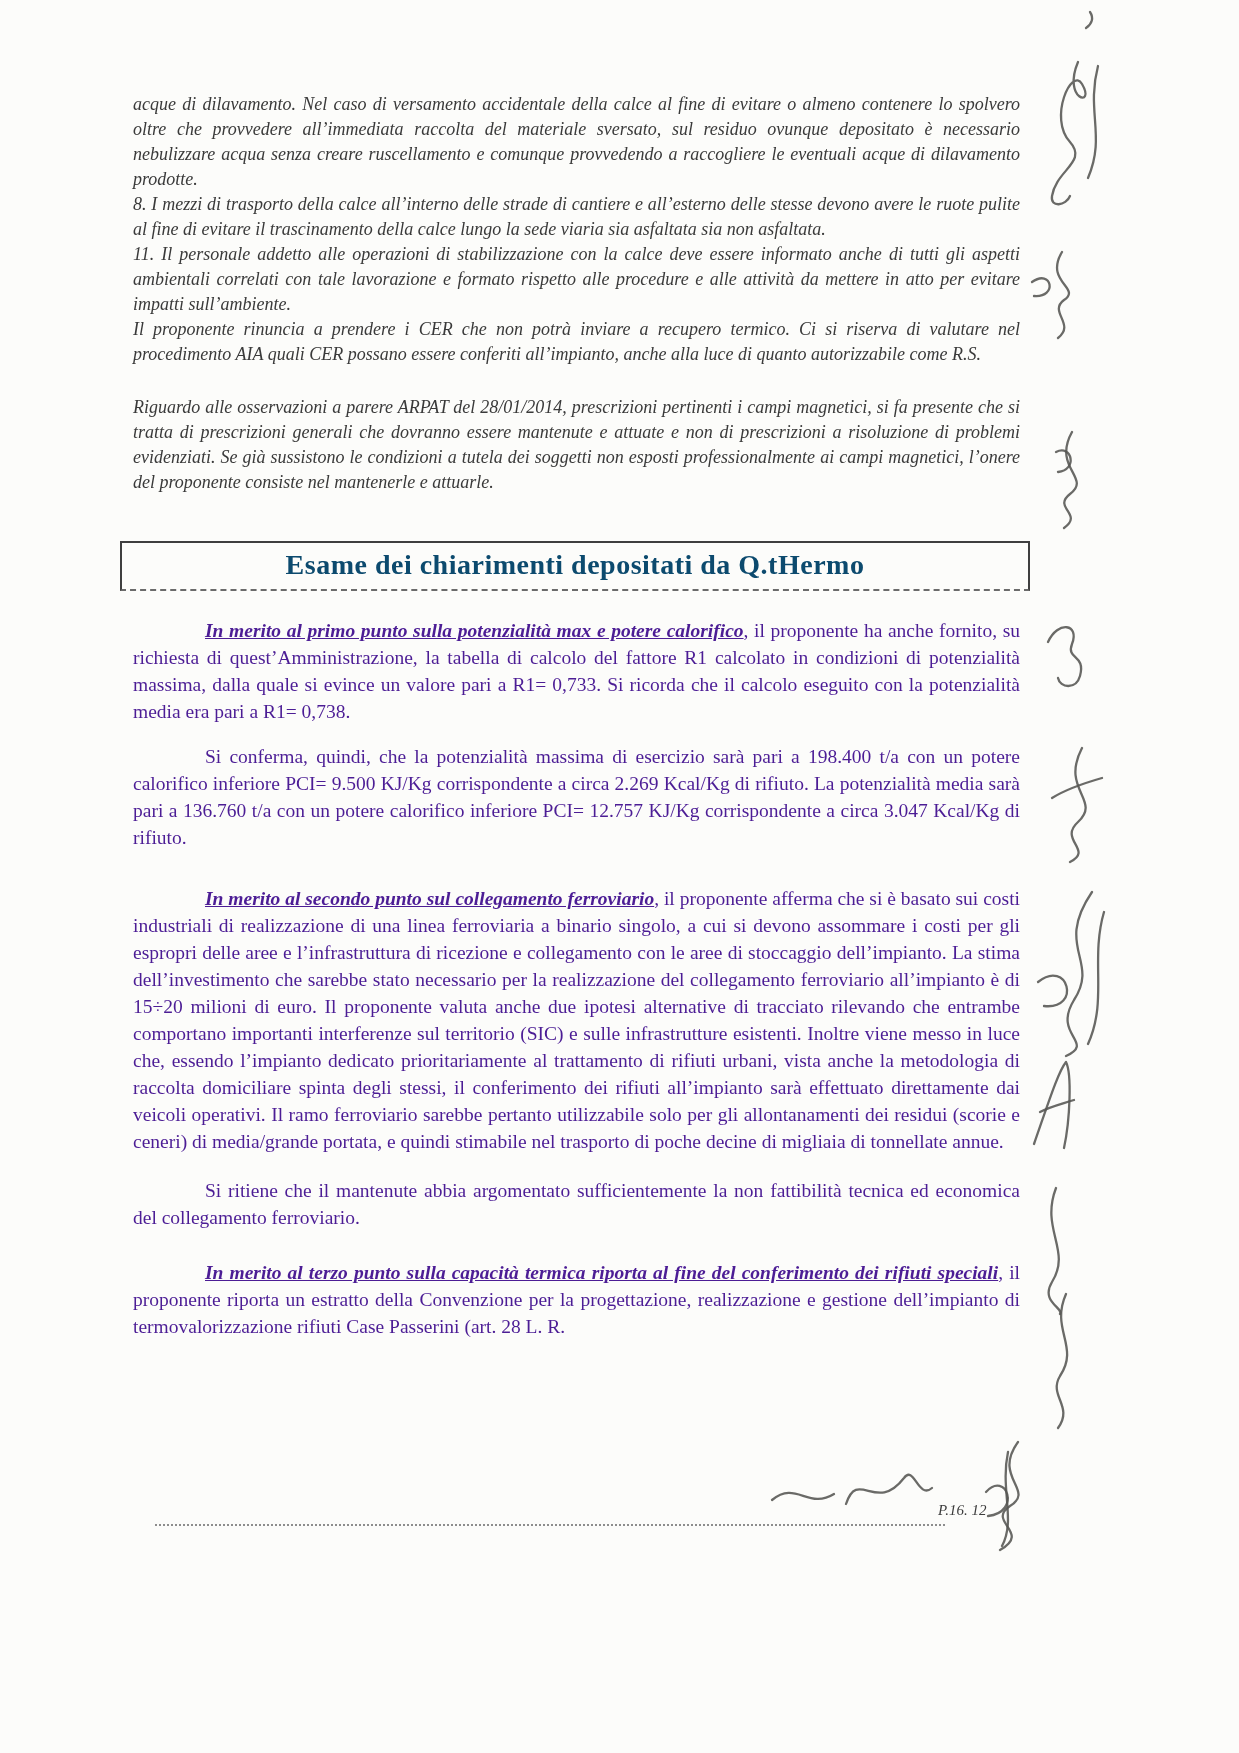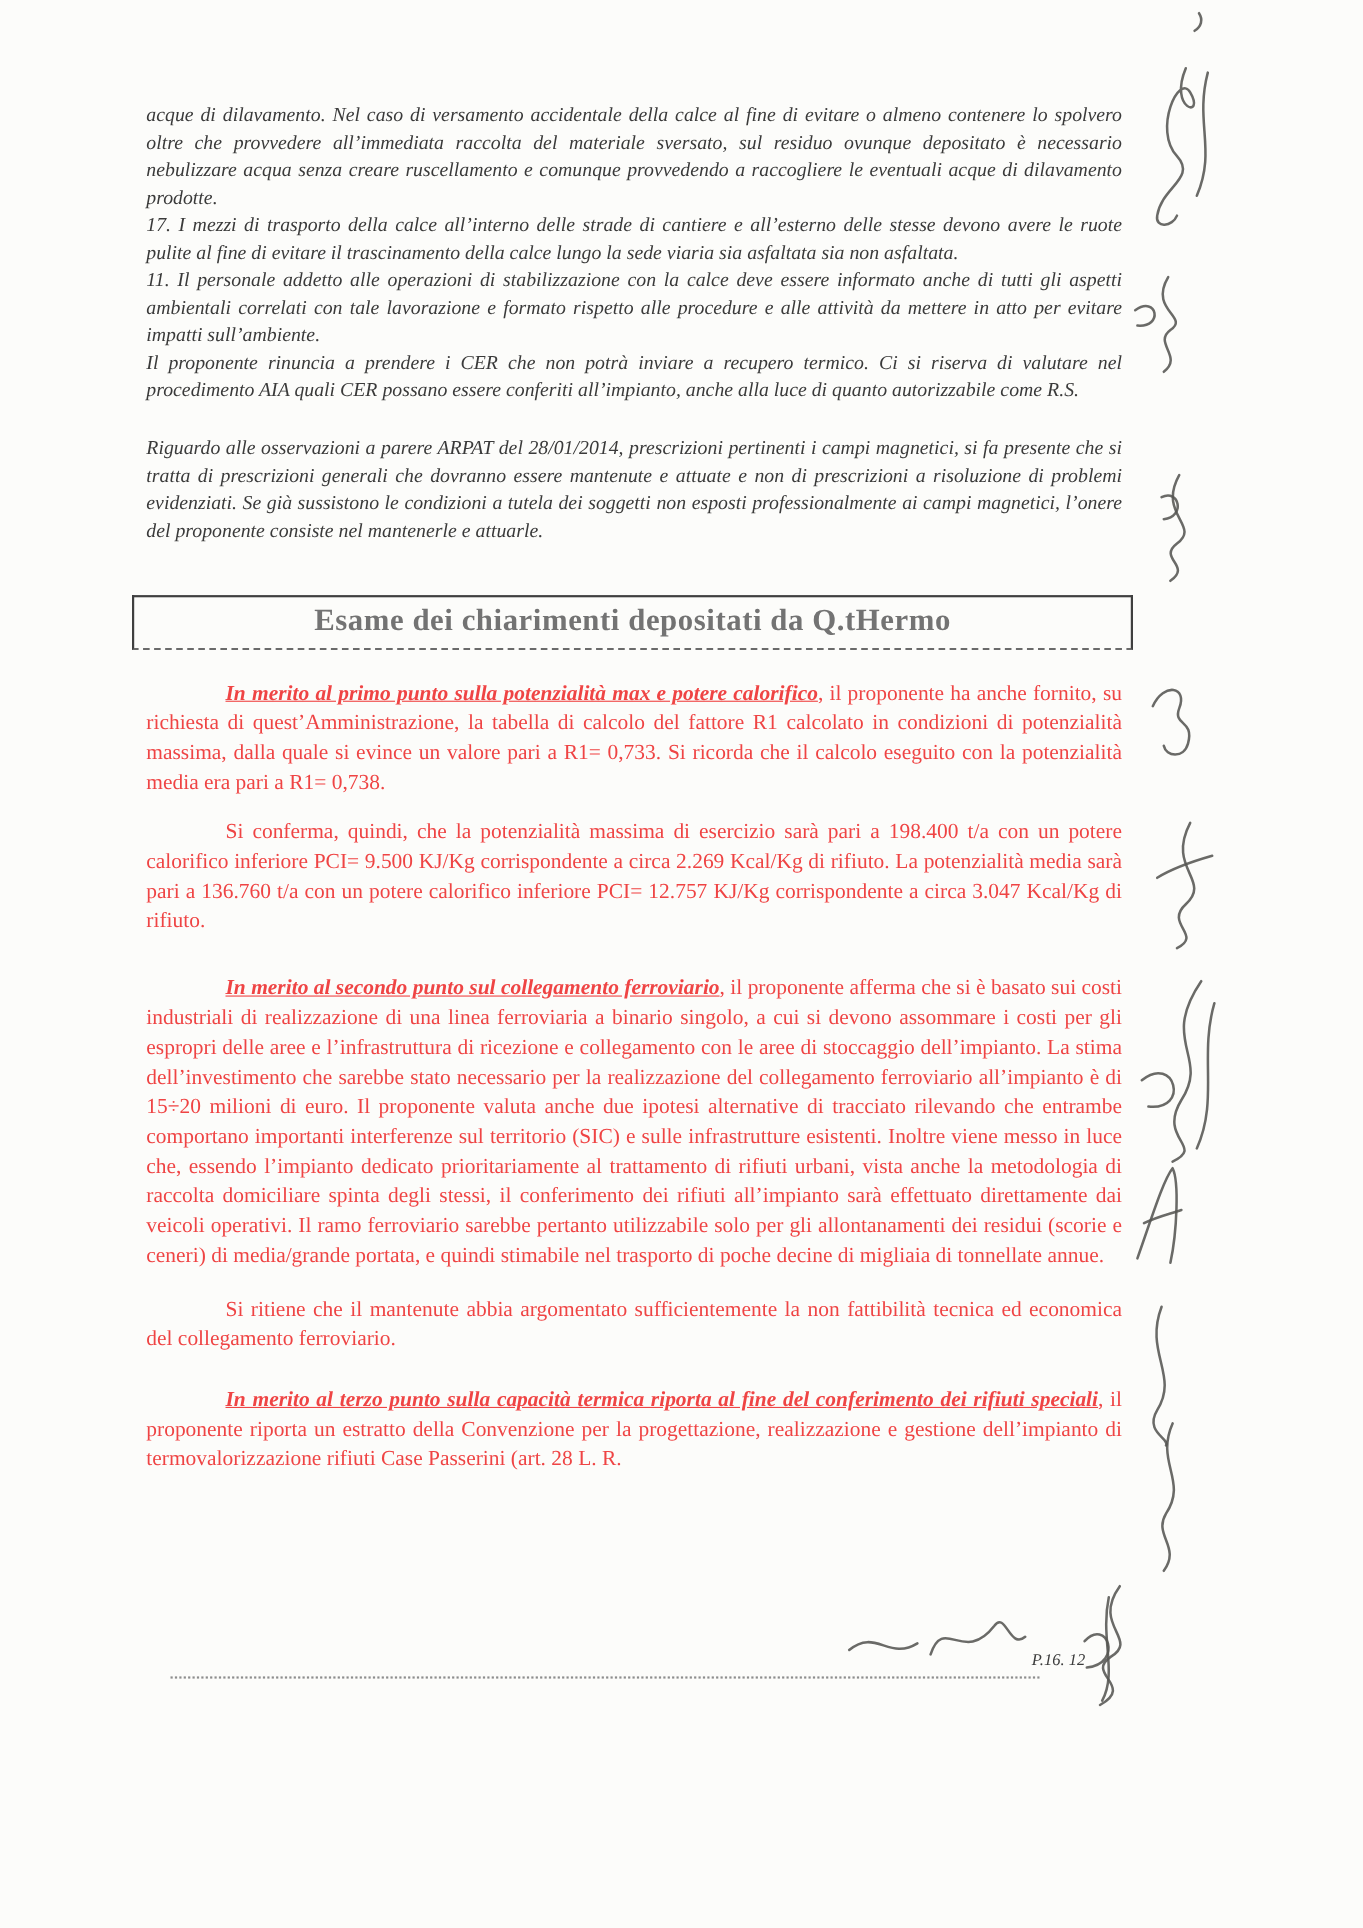--- a/index.html
+++ b/index.html
@@ -36,30 +36,30 @@
     border-bottom:2px dashed #6a6a6a;
     padding:6px 10px 8px 10px;
     background:#fcfcfa;
   }
   .title-box h1{
     margin:0;
     text-align:center;
     font-size:28px;
     font-weight:bold;
     letter-spacing:.5px;
-    color:#737373;
+    color:#0c4a6e;
   }
   
   .par{
     margin:0;
     font-size:19.5px;
     line-height:27px;
     text-align:justify;
     text-indent:72px;
-    color:#ef4444;
+    color:#4c1d95;
   }
   .par.m0{margin-top:26px;}
   .par.m1{margin-top:18px;}
   .par.m2{margin-top:34px;}
   .par.m3{margin-top:22px;}
   .par.m4{margin-top:28px;}
   .lead{
     font-weight:bold;
     font-style:italic;
     text-decoration:underline;
@@ -98,21 +98,21 @@
 </style>
 </head>
 <body>
 
 <div class="page">
 
   <div class="content">
 
     <div class="prelude">
       <p>acque di dilavamento. Nel caso di versamento accidentale della calce al fine di evitare o almeno contenere lo spolvero oltre che provvedere all’immediata raccolta del materiale sversato, sul residuo ovunque depositato è necessario nebulizzare acqua senza creare ruscellamento e comunque provvedendo a raccogliere le eventuali acque di dilavamento prodotte.</p>
-      <p>17. I mezzi di trasporto della calce all’interno delle strade di cantiere e all’esterno delle stesse devono avere le ruote pulite al fine di evitare il trascinamento della calce lungo la sede viaria sia asfaltata sia non asfaltata.</p>
+      <p>8. I mezzi di trasporto della calce all’interno delle strade di cantiere e all’esterno delle stesse devono avere le ruote pulite al fine di evitare il trascinamento della calce lungo la sede viaria sia asfaltata sia non asfaltata.</p>
       <p>11. Il personale addetto alle operazioni di stabilizzazione con la calce deve essere informato anche di tutti gli aspetti ambientali correlati con tale lavorazione e formato rispetto alle procedure e alle attività da mettere in atto per evitare impatti sull’ambiente.</p>
       <p>Il proponente rinuncia a prendere i CER che non potrà inviare a recupero termico. Ci si riserva di valutare nel procedimento AIA quali CER possano essere conferiti all’impianto, anche alla luce di quanto autorizzabile come R.S.</p>
       <p class="gap-top">Riguardo alle osservazioni a parere ARPAT del 28/01/2014, prescrizioni pertinenti i campi magnetici, si fa presente che si tratta di prescrizioni generali che dovranno essere mantenute e attuate e non di prescrizioni a risoluzione di problemi evidenziati. Se già sussistono le condizioni a tutela dei soggetti non esposti professionalmente ai campi magnetici, l’onere del proponente consiste nel mantenerle e attuarle.</p>
     </div>
 
     <div class="title-box">
       <h1>Esame dei chiarimenti depositati da Q.tHermo</h1>
     </div>
 
     <div>

